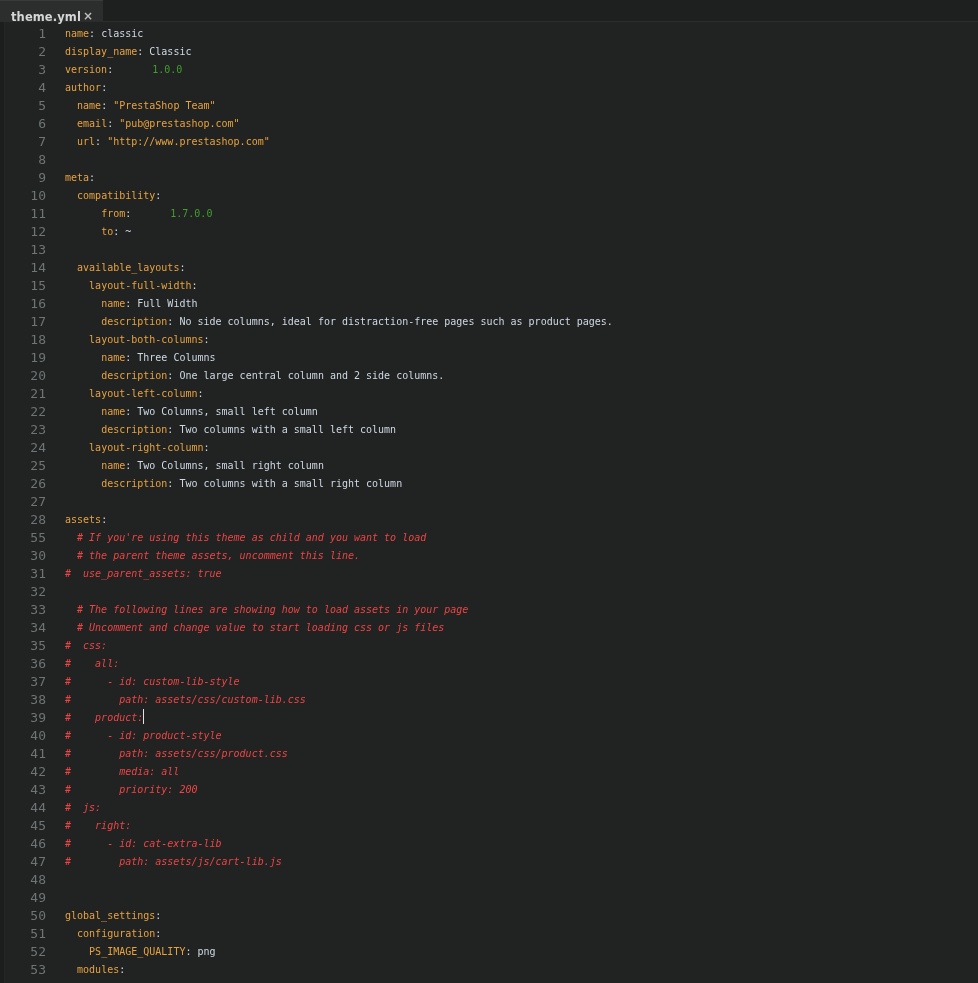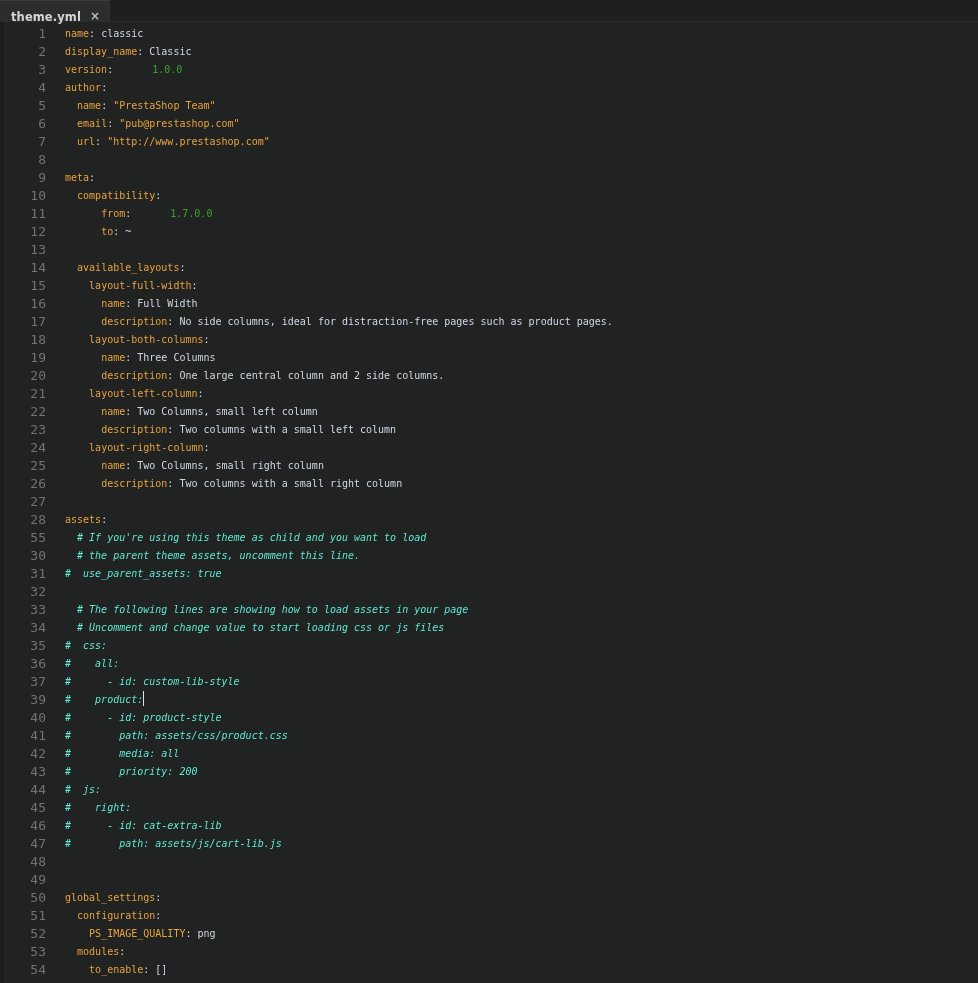--- a/index.html
+++ b/index.html
@@ -30,21 +30,20 @@
     background: #1e1f1f;
     display: flex;
     align-items: stretch;
     border-bottom: 1px solid #2b2c2c;
     position: relative;
     z-index: 5;
   }
   .tab {
     display: flex;
     align-items: center;
-    gap: 7px;
     padding: 12px 8px 0 11px;
     background: #2c2d2d;
     color: #d6d6d6;
     font-family: "DejaVu Sans", sans-serif;
     font-size: 11.5px;
     font-weight: 600;
     letter-spacing: 0.1px;
     border-right: 1px solid #1e1f1f;
     cursor: default;
     box-sizing: border-box;
@@ -123,21 +122,21 @@
     white-space: pre;
     color: #cdd3de;
     position: relative;
   }
 
   
   .t-key      { color: #e8a33d; }
   .t-val      { color: #cfd8e3; }
   .t-str      { color: #e8a33d; }
   .t-num      { color: #40a02b; margin-left: 33px; }
-  .t-comment  { color: #5eead4; font-style: italic; }
+  .t-comment  { color: #ef4444; font-style: italic; }
   .t-plain    { color: #cfd8e3; }
 
   .caret {
     display: inline-block;
     width: 1px;
     height: 15px;
     background: #dfe3e6;
     vertical-align: -3px;
     margin-left: -0.5px;
     margin-right: -0.5px;
@@ -190,20 +189,21 @@
           <div class="line"><div class="gutter">28</div><div class="code"><span class="t-key">assets</span><span class="t-plain">:</span></div></div>
           <div class="line"><div class="gutter">55</div><div class="code"><span class="t-comment">  # If you're using this theme as child and you want to load</span></div></div>
           <div class="line"><div class="gutter">30</div><div class="code"><span class="t-comment">  # the parent theme assets, uncomment this line.</span></div></div>
           <div class="line"><div class="gutter">31</div><div class="code"><span class="t-comment">#  use_parent_assets: true</span></div></div>
           <div class="line"><div class="gutter">32</div><div class="code"></div></div>
           <div class="line"><div class="gutter">33</div><div class="code"><span class="t-comment">  # The following lines are showing how to load assets in your page</span></div></div>
           <div class="line"><div class="gutter">34</div><div class="code"><span class="t-comment">  # Uncomment and change value to start loading css or js files</span></div></div>
           <div class="line"><div class="gutter">35</div><div class="code"><span class="t-comment">#  css:</span></div></div>
           <div class="line"><div class="gutter">36</div><div class="code"><span class="t-comment">#    all:</span></div></div>
           <div class="line"><div class="gutter">37</div><div class="code"><span class="t-comment">#      - id: custom-lib-style</span></div></div>
+          <div class="line"><div class="gutter">38</div><div class="code"><span class="t-comment">#        path: assets/css/custom-lib.css</span></div></div>
           <div class="line"><div class="gutter">39</div><div class="code"><span class="t-comment">#    product:</span><span class="caret"></span></div></div>
           <div class="line"><div class="gutter">40</div><div class="code"><span class="t-comment">#      - id: product-style</span></div></div>
           <div class="line"><div class="gutter">41</div><div class="code"><span class="t-comment">#        path: assets/css/product.css</span></div></div>
           <div class="line"><div class="gutter">42</div><div class="code"><span class="t-comment">#        media: all</span></div></div>
           <div class="line"><div class="gutter">43</div><div class="code"><span class="t-comment">#        priority: 200</span></div></div>
           <div class="line"><div class="gutter">44</div><div class="code"><span class="t-comment">#  js:</span></div></div>
           <div class="line"><div class="gutter">45</div><div class="code"><span class="t-comment">#    right:</span></div></div>
           <div class="line"><div class="gutter">46</div><div class="code"><span class="t-comment">#      - id: cat-extra-lib</span></div></div>
           <div class="line"><div class="gutter">47</div><div class="code"><span class="t-comment">#        path: assets/js/cart-lib.js</span></div></div>
           <div class="line"><div class="gutter">48</div><div class="code"></div></div>

